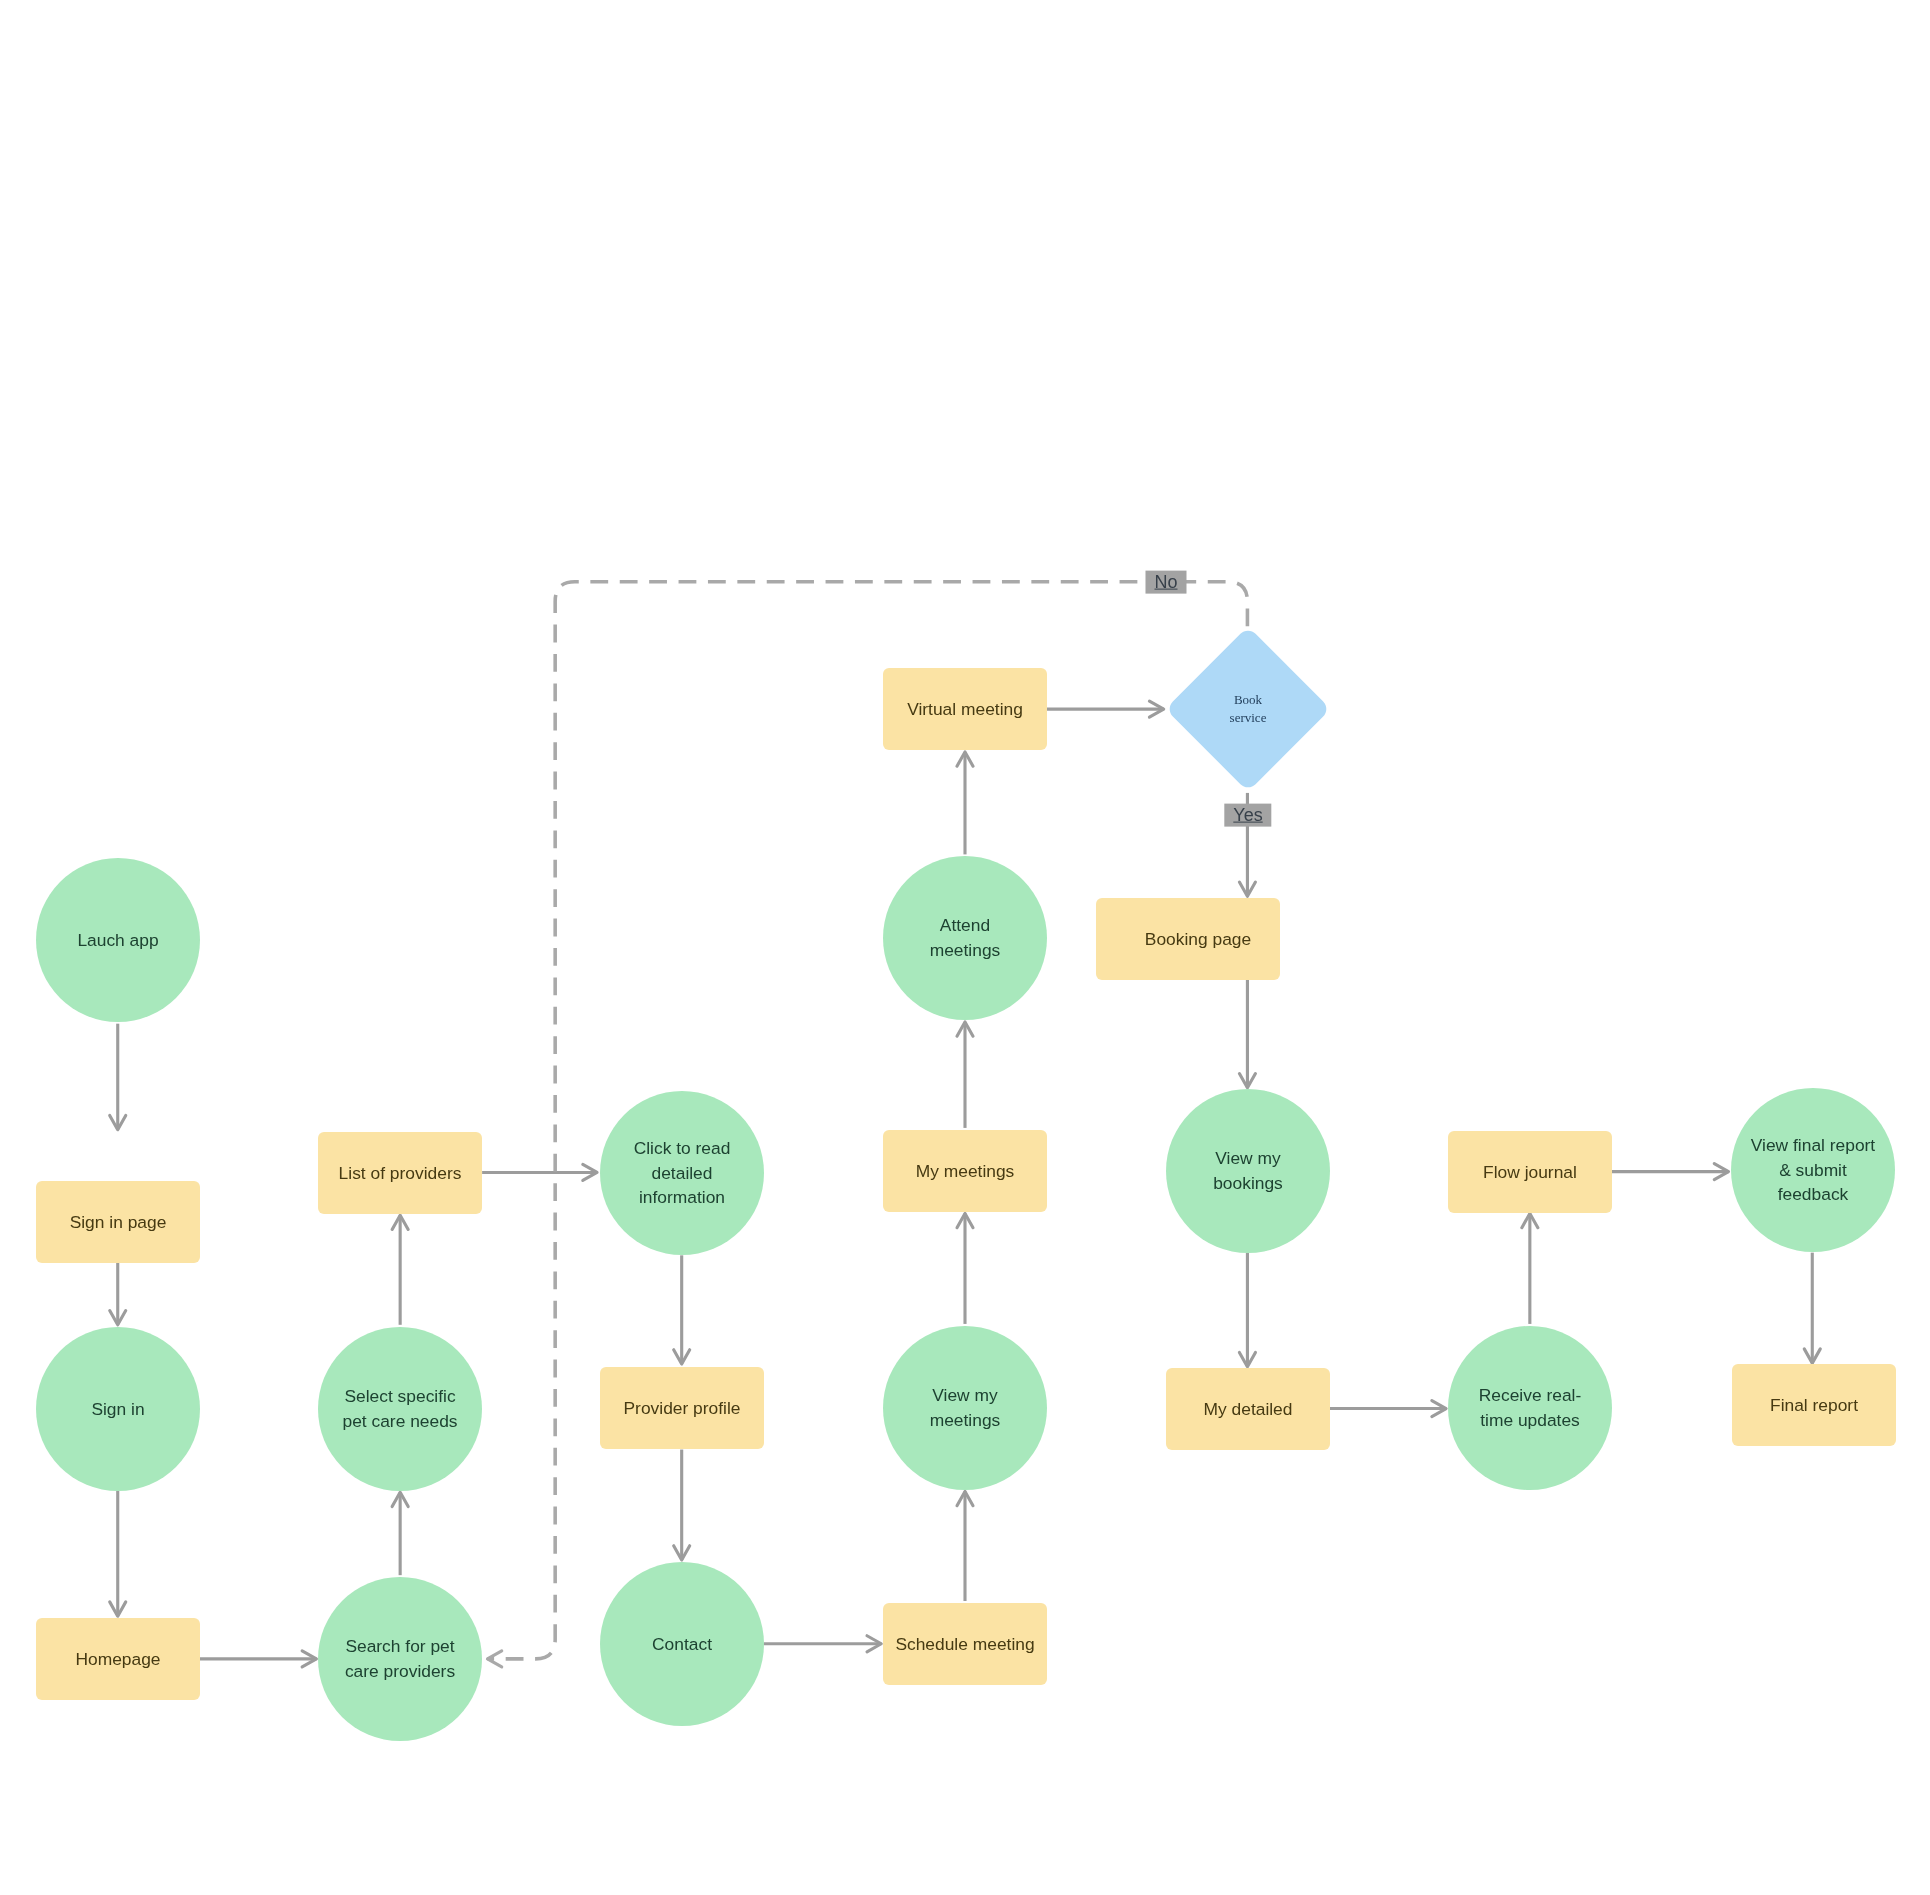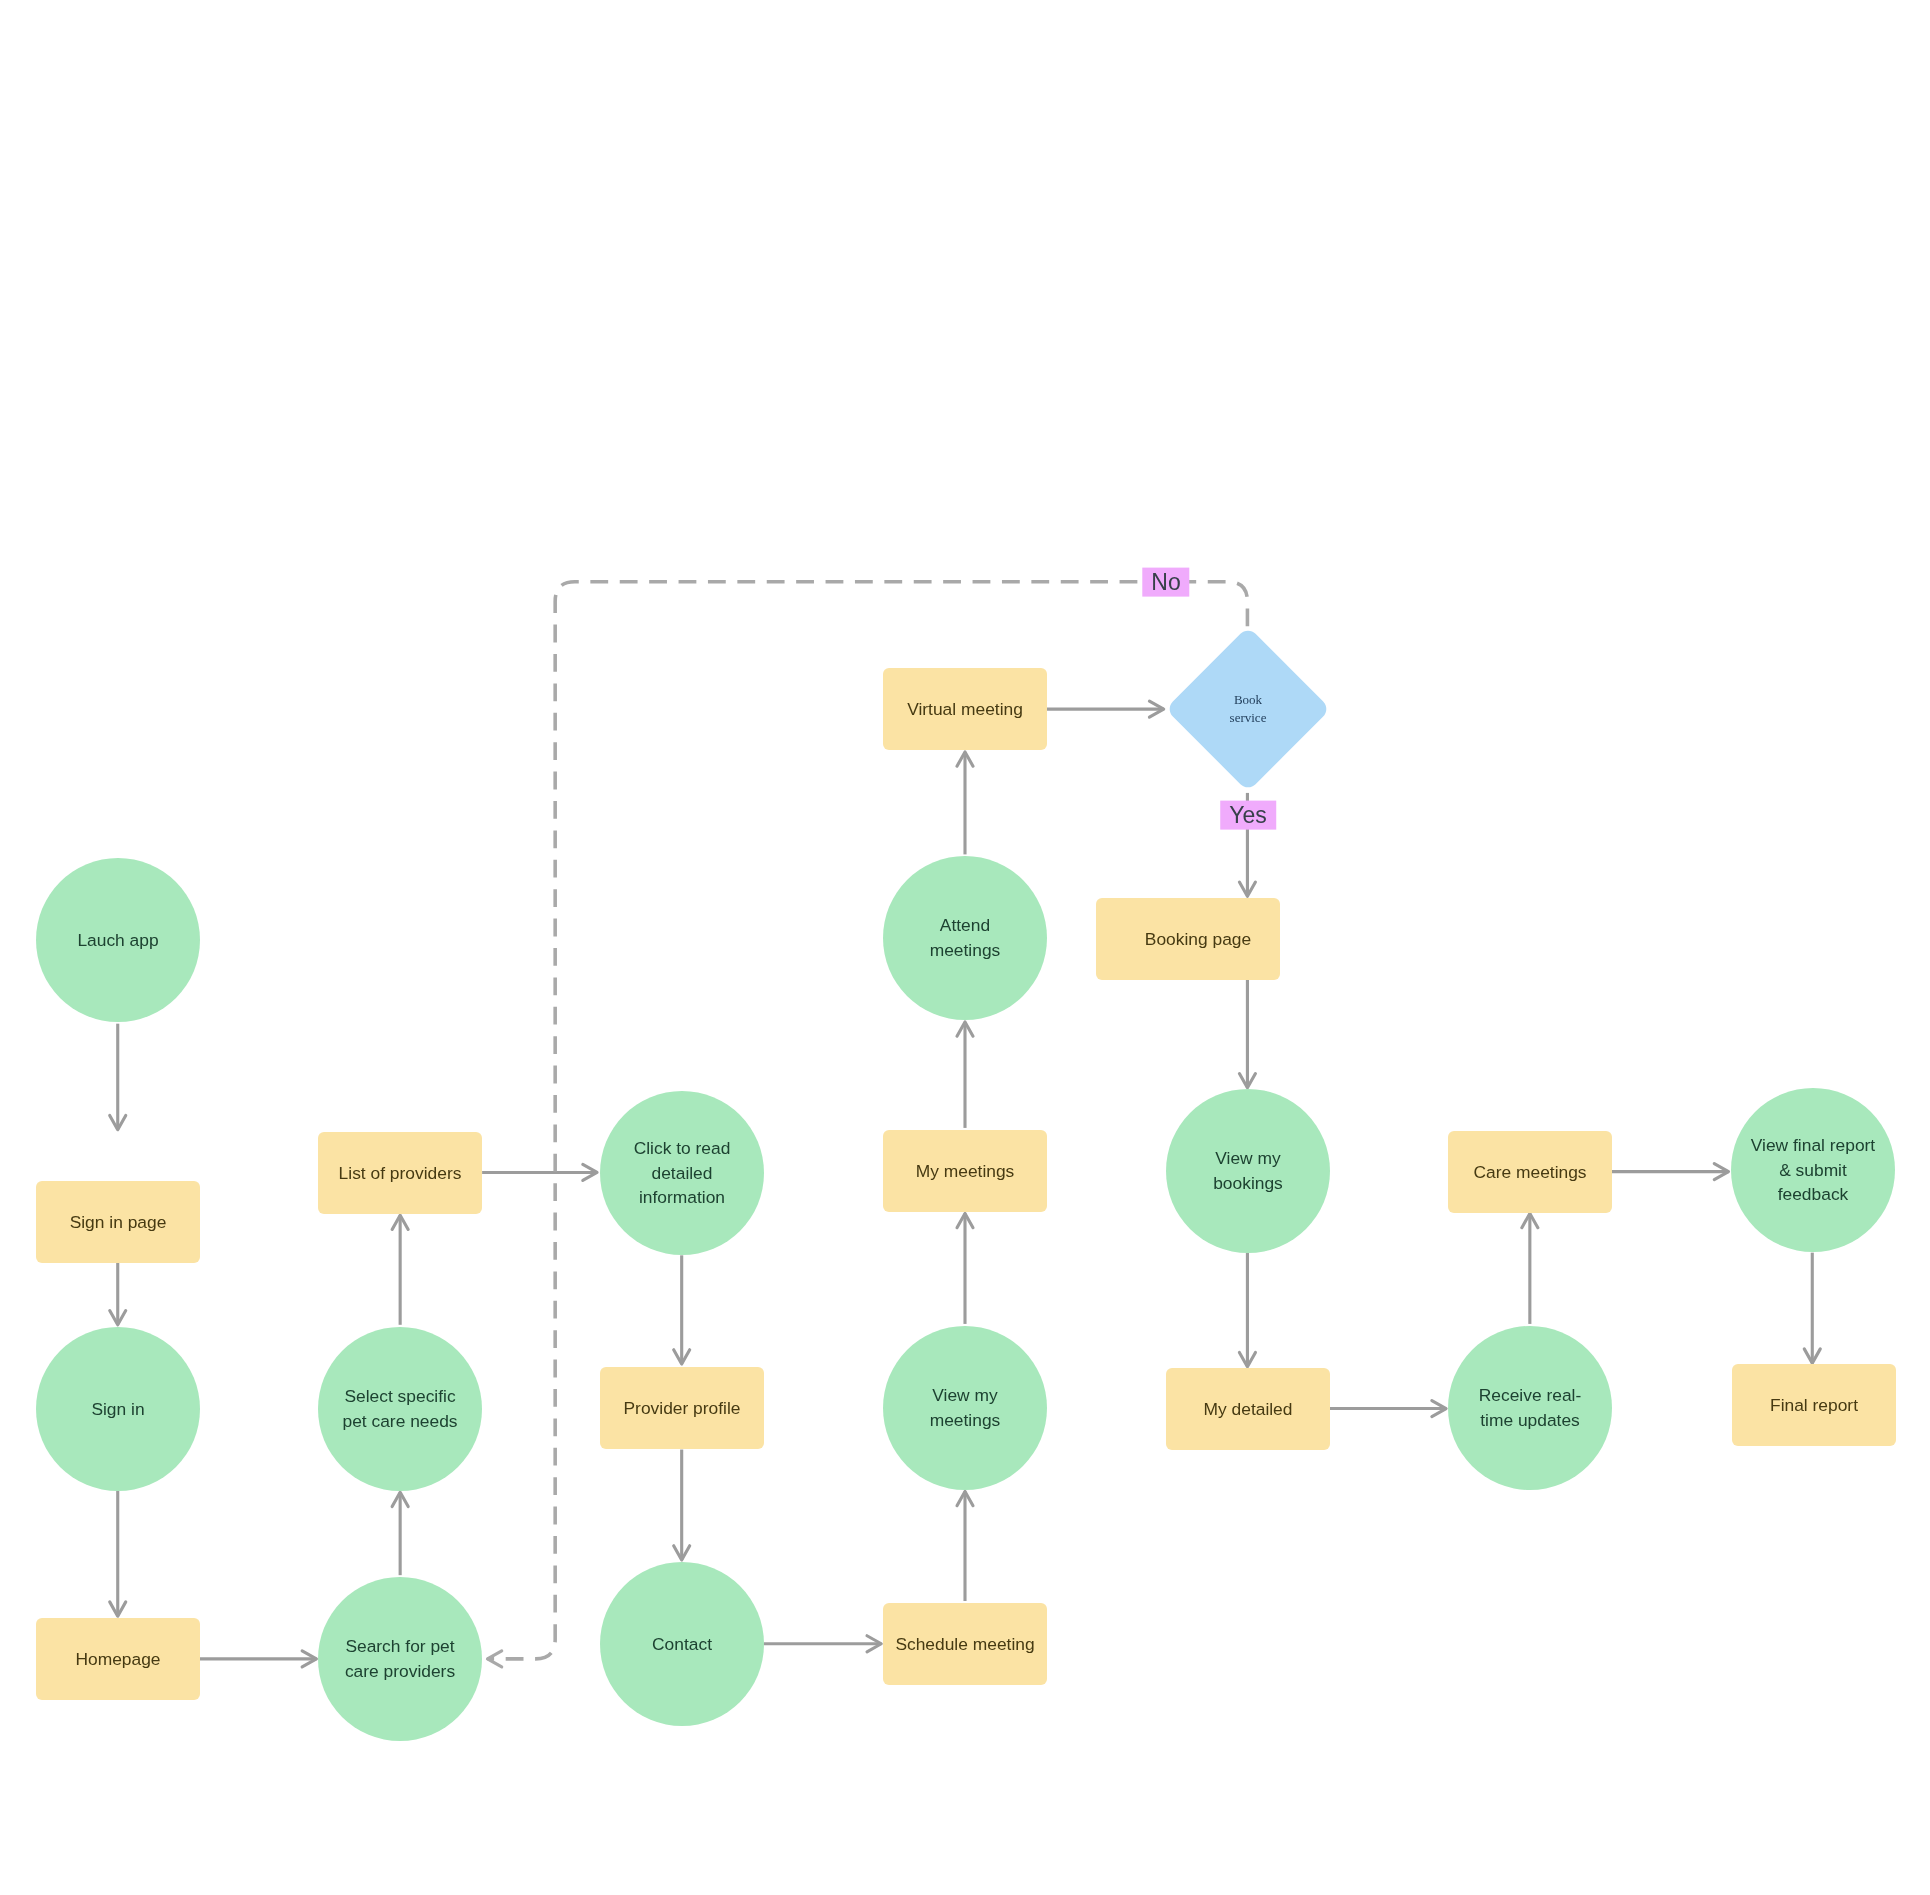--- a/index.html
+++ b/index.html
@@ -41,22 +41,23 @@
   }
   .node.diamond { width:166px; height:166px; color:var(--diamond-text,#25425f); }
   .node.diamond .shape {
     position:absolute; left:50%; top:50%; width:117px; height:117px;
     transform:translate(-50%,-50%) rotate(45deg);
     background:var(--diamond-fill,#aed9f7); border-radius:10.7px;
   }
   .node.diamond .lbl { position:relative; font-size:13px;font-family:Liberation Serif, serif; }
   .branch-label {
     position:absolute; transform:translate(-50%,-50%); z-index:3;
-    background:#f0abfc; padding:0.9px 9px; font-size:23px;
+    background:#a3a3a3; padding:0.9px 9px; font-size:18px;
     color:var(--branch-text,#37404a);
+    text-decoration:underline;
   }
 </style>
 </head>
 <body>
 
 <div class="canvas">
 
   <svg id="edges" width="1930" height="1895" viewBox="0 0 2166 2127">
     <defs>
       <marker id="ah" markerUnits="userSpaceOnUse" markerWidth="30" markerHeight="30" viewBox="0 0 30 30" refX="24" refY="15" orient="auto">
@@ -156,21 +157,21 @@
 bookings</span>
       </div>
       <div class="node rect" style="left: 1248px; top: 1409px;">
         <span class="lbl">My detailed</span>
       </div>
       <div class="node circle" style="left: 1530px; top: 1408px;">
         <span class="lbl">Receive real-
 time updates</span>
       </div>
       <div class="node rect" style="left: 1530px; top: 1172px;">
-        <span class="lbl">Care meetings</span>
+        <span class="lbl">Flow journal</span>
       </div>
       <div class="node circle" style="left: 1813px; top: 1170px;">
         <span class="lbl">View final report
 &amp; submit
 feedback</span>
       </div>
       <div class="node rect" style="left: 1814px; top: 1405px;">
         <span class="lbl">Final report</span>
       </div>
     </div>

